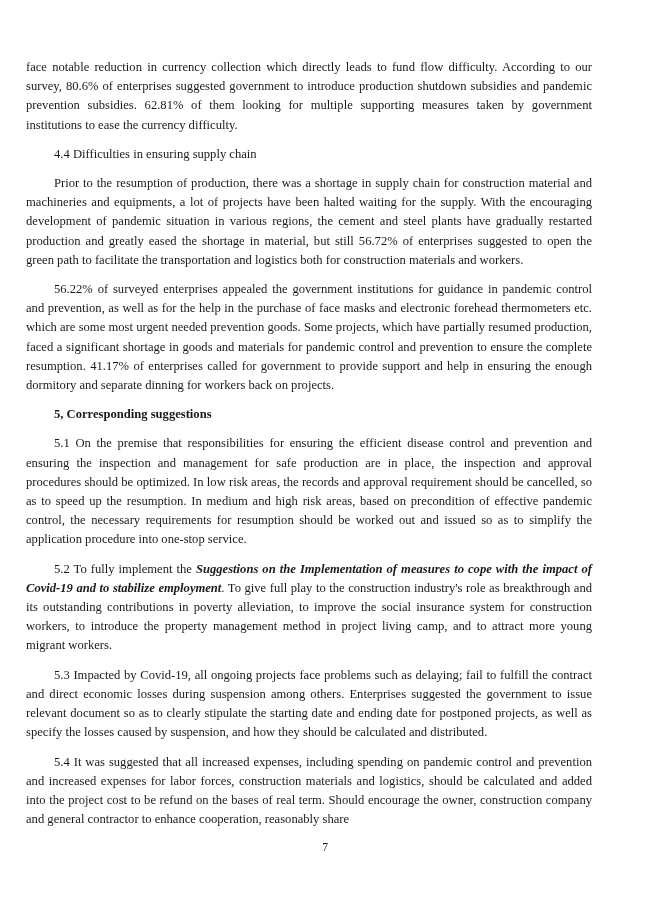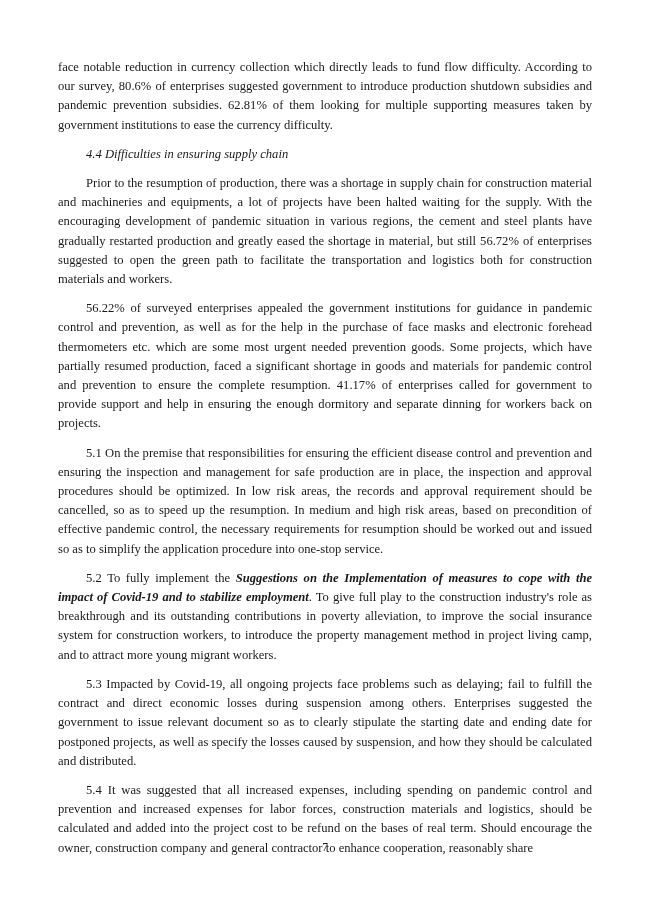--- a/index.html
+++ b/index.html
@@ -6,38 +6,37 @@
     margin: 0;
     padding: 0;
     background: #ffffff;
   }
   .page {
     position: relative;
     width: 650px;
     height: 919px;
     background: #ffffff;
     box-sizing: border-box;
-    padding: 58px 58px 0 58px;
+    padding: 58px 58px 0 26px;
     font-family: "Liberation Serif", "DejaVu Serif", serif;
     font-size: 12.6px;
     line-height: 19.2px;
     color: #1a1a1a;
   }
   .para {
     margin: 0 0 10px 0;
     text-align: justify;
   }
   .para.indent {
     text-indent: 28px;
   }
   .heading {
     margin: 0 0 10px 0;
     padding-left: 28px;
     text-align: left;
-    font-style: italic;
   }
   .heading.bold {
     font-weight: bold;
     padding-left: 0;
     text-indent: 28px;
   }
   .doc-title-ref {
     font-weight: bold;
     font-style: italic;
   }
@@ -58,20 +57,21 @@
 
   <p class="para">face notable reduction in currency collection which directly leads to fund flow difficulty. According to our survey, 80.6% of enterprises suggested government to introduce production shutdown subsidies and pandemic prevention subsidies. 62.81% of them looking for multiple supporting measures taken by government institutions to ease the currency difficulty.</p>
 
   <p class="heading">4.4 Difficulties in ensuring supply chain</p>
 
   <p class="para indent">Prior to the resumption of production, there was a shortage in supply chain for construction material and machineries and equipments, a lot of projects have been halted waiting for the supply. With the encouraging development of pandemic situation in various regions, the cement and steel plants have gradually restarted production and greatly eased the shortage in material, but still 56.72% of enterprises suggested to open the green path to facilitate the transportation and logistics both for construction materials and workers.</p>
 
 
   <p class="para indent">56.22% of surveyed enterprises appealed the government institutions for guidance in pandemic control and prevention, as well as for the help in the purchase of face masks and electronic forehead thermometers etc. which are some most urgent needed prevention goods. Some projects, which have partially resumed production, faced a significant shortage in goods and materials for pandemic control and prevention to ensure the complete resumption. 41.17% of enterprises called for government to provide support and help in ensuring the enough dormitory and separate dinning for workers back on projects.</p>
 
+  <p class="heading bold">5, Corresponding suggestions</p>
 
   <p class="para indent">5.1 On the premise that responsibilities for ensuring the efficient disease control and prevention and ensuring the inspection and management for safe production are in place, the inspection and approval procedures should be optimized. In low risk areas, the records and approval requirement should be cancelled, so as to speed up the resumption. In medium and high risk areas, based on precondition of effective pandemic control, the necessary requirements for resumption should be worked out and issued so as to simplify the application procedure into one-stop service.</p>
 
   <p class="para indent"><span>5.2 To fully implement the </span><span class="doc-title-ref">Suggestions on the Implementation of measures to cope with the impact of Covid-19 and to stabilize employment</span><span>. To give full play to the construction industry's role as breakthrough and its outstanding contributions in poverty alleviation, to improve the social insurance system for construction workers, to introduce the property management method in project living camp, and to attract more young migrant workers.</span></p>
 
   <p class="para indent">5.3 Impacted by Covid-19, all ongoing projects face problems such as delaying; fail to fulfill the contract and direct economic losses during suspension among others. Enterprises suggested the government to issue relevant document so as to clearly stipulate the starting date and ending date for postponed projects, as well as specify the losses caused by suspension, and how they should be calculated and distributed.</p>
 
   <p class="para indent">5.4 It was suggested that all increased expenses, including spending on pandemic control and prevention and increased expenses for labor forces, construction materials and logistics, should be calculated and added into the project cost to be refund on the bases of real term. Should encourage the owner, construction company and general contractor to enhance cooperation, reasonably share</p>
 
   <div class="page-number">7</div>

